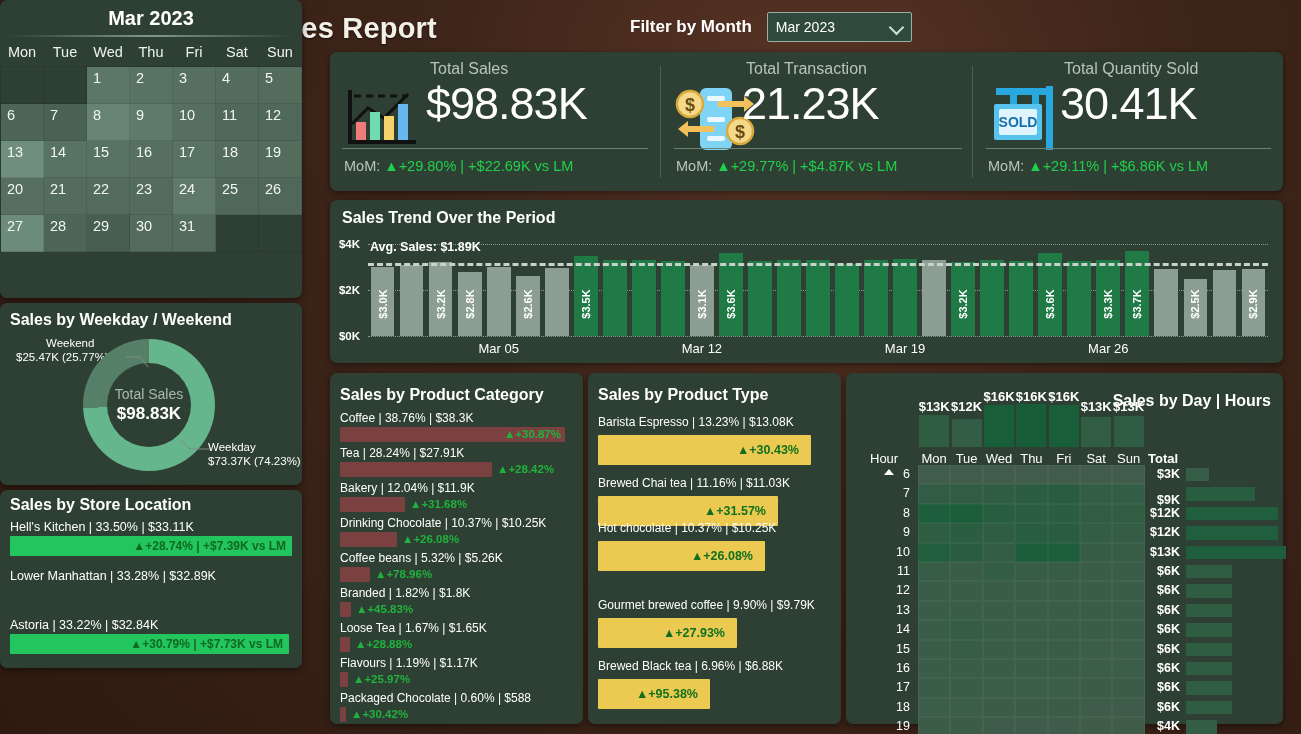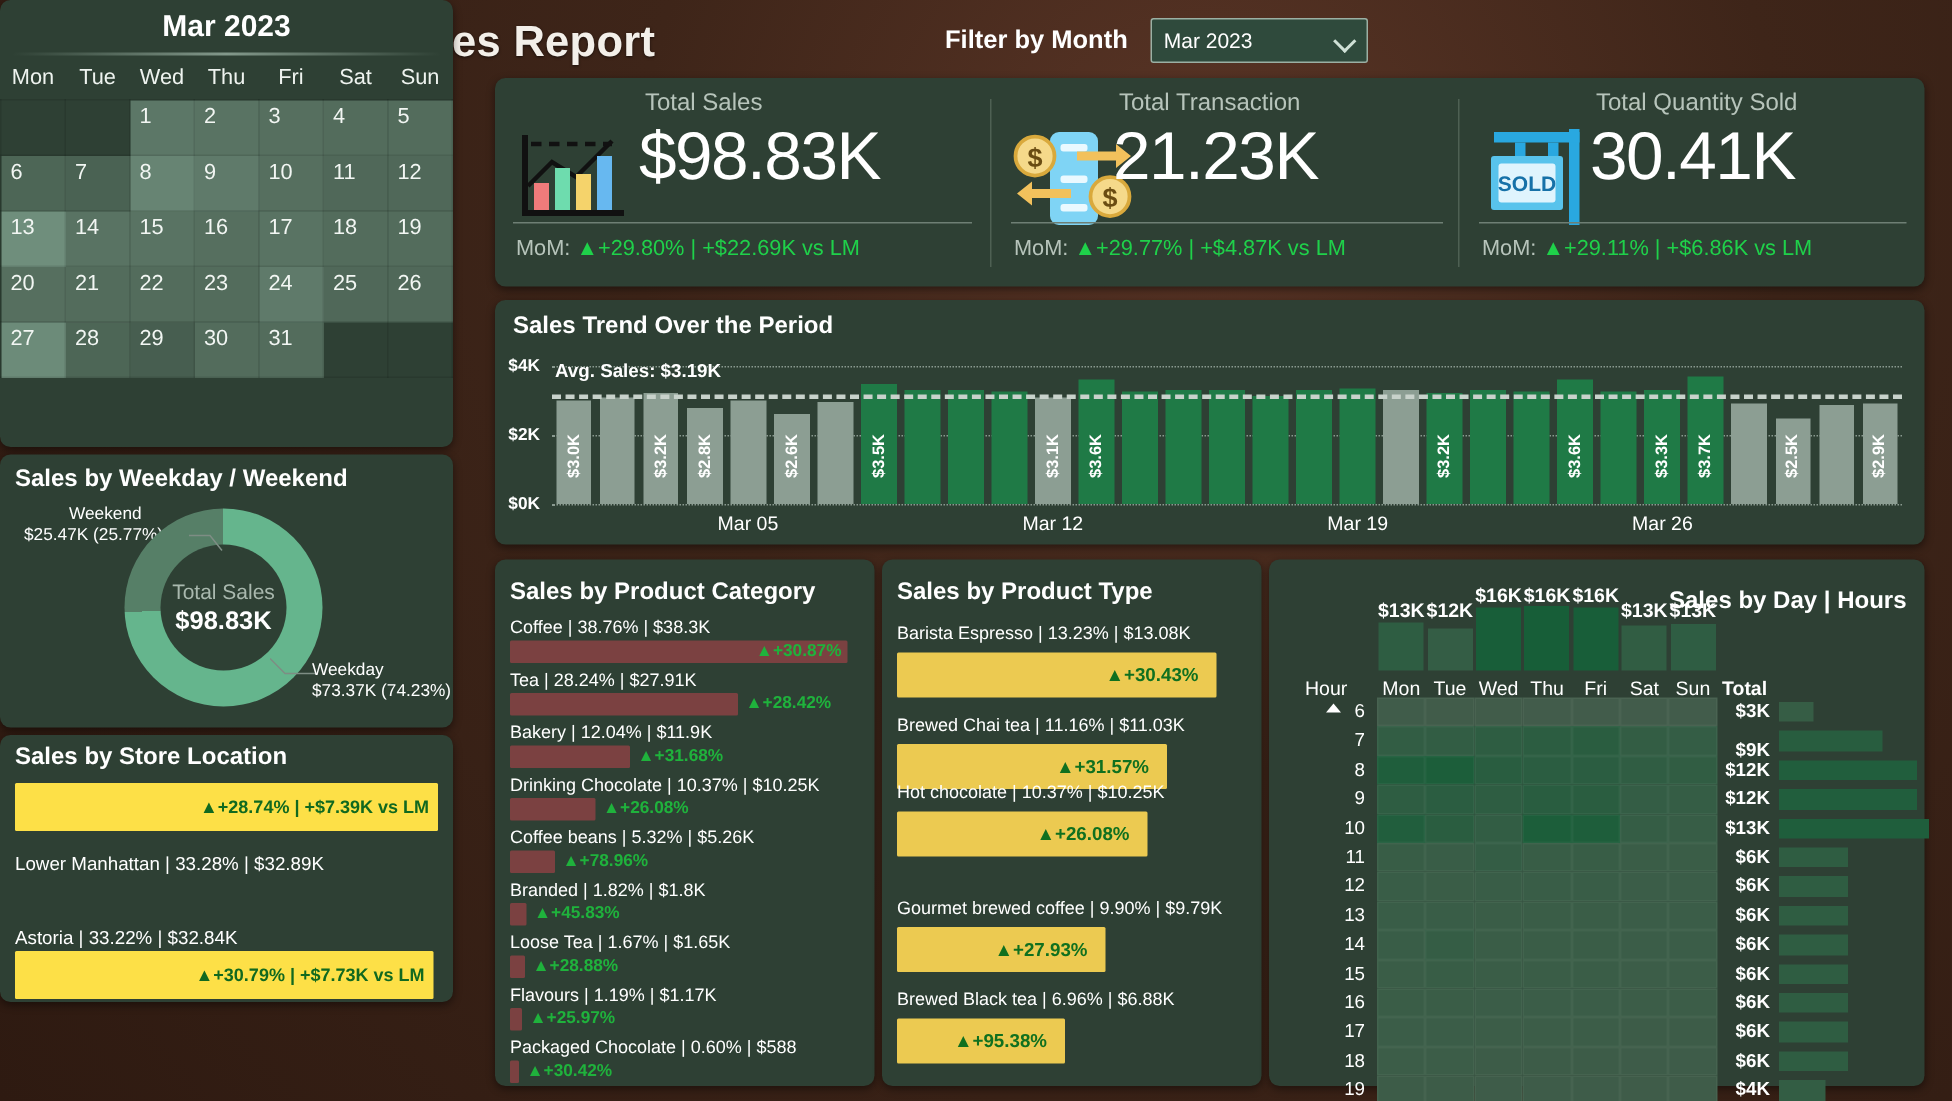--- a/index.html
+++ b/index.html
@@ -68,21 +68,21 @@
   }
   .donut-hole .lbl { color: #a9b8ae; font-size: 14px; }
   .donut-hole .val { color: #ffffff; font-size: 17px; font-weight: bold; margin-top: 2px; }
   .cal-note { position: absolute; color: #ffffff; font-size: 11.5px; line-height: 14px; }
 
   #loc-panel { left: 0; top: 490px; width: 302px; height: 178px; }
   #loc-panel .ptitle { position: absolute; left: 10px; top: 6px; }
   .loc-item { position: absolute; left: 10px; width: 282px; }
   .loc-name { color: #ffffff; font-size: 12.5px; }
   .loc-bar {
-    margin-top: 2px; height: 32px; background: #fde047; border-radius: 1px;
+    margin-top: 2px; height: 20px; background: #22c55e; border-radius: 1px;
     display: flex; align-items: center; justify-content: flex-end; padding-right: 6px;
   }
   .loc-delta { color: #11691f; font-size: 12px; font-weight: bold; }
 
   
   #kpi-row { left: 330px; top: 52px; width: 953px; height: 139px; }
   .kpi { position: absolute; top: 0; height: 139px; }
   .kpi .kname { color: #b7c4bb; font-size: 16px; position: absolute; top: 8px; }
   .kpi .kval { color: #ffffff; font-size: 45px; font-weight: 500; position: absolute; top: 26px; letter-spacing: -1px; }
   .kpi .krule { position: absolute; left: 12px; height: 1px; background: #6e7f74; top: 96px; }
@@ -248,20 +248,21 @@
   </svg>
   <svg style="position:absolute;left:180px;top:134px" width="34" height="14">
     <path d="M0 2 L10 12 L30 12" stroke="#7e8d84" fill="none" stroke-width="1"></path>
   </svg>
 </div>
 
 <div class="panel" id="loc-panel">
   <div class="ptitle">Sales by Store Location</div>
   <div id="loc-items">
       <div class="loc-item" style="top: 30px;">
+        <div class="loc-name">Hell's Kitchen | 33.50% | $33.11K</div>
         <div class="loc-bar" style="width:282px">
           <span class="loc-delta">▲+28.74% | +$7.39K vs LM</span>
         </div>
       </div>
       <div class="loc-item" style="top: 79px;">
         <div class="loc-name">Lower Manhattan | 33.28% | $32.89K</div>
       </div>
       <div class="loc-item" style="top: 128px;">
         <div class="loc-name">Astoria | 33.22% | $32.84K</div>
         <div class="loc-bar" style="width:279px">
@@ -384,21 +385,21 @@
       </div>
       <div class="bar" style="left: 786.484px; width: 23.8065px; height: 66.7px; background: rgb(140, 158, 147);"></div>
       <div class="bar" style="left: 815.516px; width: 23.8065px; height: 57.5px; background: rgb(140, 158, 147);">
         <span class="barlabel">$2.5K</span>
       </div>
       <div class="bar" style="left: 844.548px; width: 23.8065px; height: 65.55px; background: rgb(140, 158, 147);"></div>
       <div class="bar" style="left: 873.581px; width: 23.8065px; height: 66.7px; background: rgb(140, 158, 147);">
         <span class="barlabel">$2.9K</span>
       </div>
       <div class="avgline" style="top: 18.63px;"></div>
-      <div class="avgtxt" style="left: 2px; top: -4px;">Avg. Sales: $3.19K</div>
+      <div class="avgtxt" style="left: 2px; top: -4px;">Avg. Sales: $1.89K</div>
       <div class="xtick" style="left: 130.645px; top: 97px;">Mar 05</div>
       <div class="xtick" style="left: 333.871px; top: 97px;">Mar 12</div>
       <div class="xtick" style="left: 537.097px; top: 97px;">Mar 19</div>
       <div class="xtick" style="left: 740.323px; top: 97px;">Mar 26</div>
     </div>
 </div>
 
 <div class="panel" id="cat-panel">
   <div class="ptitle">Sales by Product Category</div>
   <div id="cat-items">
@@ -409,21 +410,21 @@
         </div>
       </div>
       <div class="row-item" style="top: 73px; width: 236px;">
         <div class="row-name">Tea | 28.24% | $27.91K</div>
         <div class="rbar cat" style="width:152px">
           <span class="rdelta">▲+28.42%</span>
         </div>
       </div>
       <div class="row-item" style="top: 108px; width: 236px;">
         <div class="row-name">Bakery | 12.04% | $11.9K</div>
-        <div class="rbar cat" style="width:80px">
+        <div class="rbar cat" style="width:65px">
           <span class="rdelta">▲+31.68%</span>
         </div>
       </div>
       <div class="row-item" style="top: 143px; width: 236px;">
         <div class="row-name">Drinking Chocolate | 10.37% | $10.25K</div>
         <div class="rbar cat" style="width:57px">
           <span class="rdelta">▲+26.08%</span>
         </div>
       </div>
       <div class="row-item" style="top: 178px; width: 236px;">

